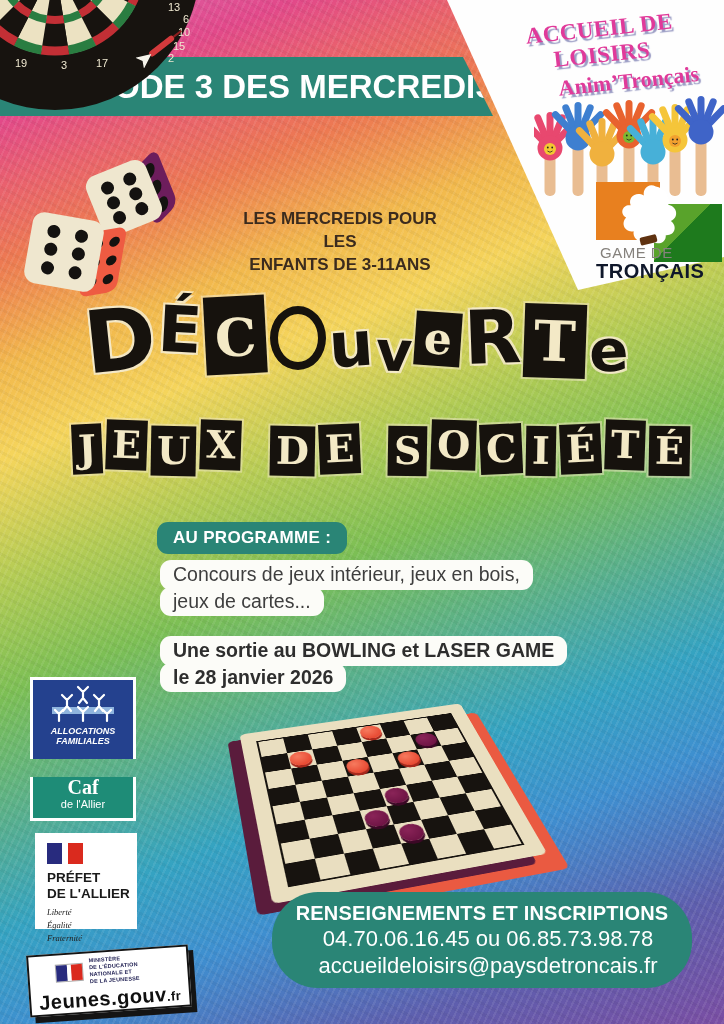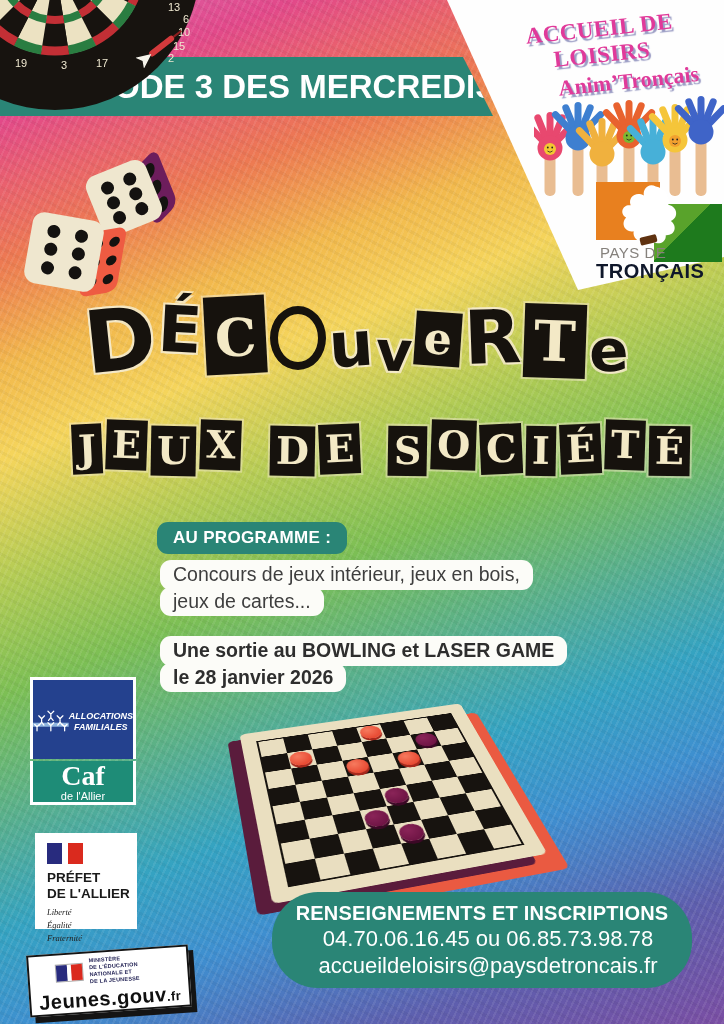--- a/index.html
+++ b/index.html
@@ -83,25 +83,25 @@
   .prog-head{left:157px;top:522px;background:var(--teal);color:#fff;font-weight:800;font-size:17px;
       padding:6px 16px;border-radius:11px;letter-spacing:0.3px;}
   .prog-box{line-height:1.0;}
   .pb1{left:160px;top:560px;}
   .pb2{left:160px;top:636px;font-weight:bold;}
   .wl{display:inline-block;background:#fcfcf8;border-radius:11px;padding:5px 13px;font-size:19.5px;color:#3e3e3e;margin-bottom:-3px;}
   .pb2 .wl{font-weight:bold;color:#2e2e2e;}
   
   .caf{left:30px;top:677px;width:106px;box-sizing:border-box;}
   .caf-blue{background:var(--caf_blue);border:3px solid #fff;border-bottom:none;height:82px;box-sizing:border-box;
-      display:flex;flex-direction:row;align-items:center;padding-top:3px;}
+      display:flex;flex-direction:column;align-items:center;padding-top:3px;}
   .caf-cap{color:#fff;font-size:9px;font-weight:bold;font-style:italic;text-align:center;line-height:1.15;margin-top:1px;}
   .caf-teal{background:var(--caf_teal);border:3px solid #fff;border-top:none;height:44px;box-sizing:border-box;
       text-align:center;color:#fff;}
-  .caf-name{font-family:"Liberation Serif",serif;font-weight:bold;font-size:28px;line-height:1.05;margin-top:2px;}
+  .caf-name{font-family:"Liberation Serif",serif;font-weight:bold;font-size:20px;line-height:1.05;margin-top:18px;}
   .caf-sub{font-size:11px;}
   
   .checkers{left:230px;top:655px;width:300px;height:220px;}
   .cb-board{position:absolute;left:24px;top:8px;width:252px;height:252px;background:var(--board_cream);border-radius:6px;
       transform:perspective(800px) rotateX(50deg) rotateZ(-14deg);
       box-shadow:-14px 10px 0 var(--side_maroon), 12px 22px 0 var(--side_red);}
   .cb-grid{position:absolute;inset:16px;border:2px solid #17130f;box-sizing:border-box;
       background:repeating-conic-gradient(#17130f 0% 25%, #e9dec0 0% 50%);background-size:25% 25%;}
   .cb-pieces{position:absolute;inset:16px;}
   .pc{position:absolute;width:10.5%;height:10.5%;border-radius:50%;}
@@ -133,20 +133,24 @@
 
 <div class="poster">
   <div class="abs bg"></div>
   <div class="abs white-wedge"></div>
 
   <div class="abs banner-period">
     <span>PÉRIODE 3 DES MERCREDIS</span>
   </div>
 
 
+  <div class="abs audience">
+    <div>LES MERCREDIS POUR LES</div>
+    <div>ENFANTS DE 3-11ANS</div>
+  </div>
 
   <svg id="db-svg" class="abs dartboard" width="290" height="290" viewBox="-145 -145 290 290">
       <circle cx="0" cy="0" r="145" fill="#17130f"></circle>
       <path d="M0,0 L-14.08,-88.89 A90,90 0 0 1 14.08,-88.89 Z" fill="#17130f"></path>
       <path d="M0,0 L14.08,-88.89 A90,90 0 0 1 40.86,-80.19 Z" fill="#ece2c2"></path>
       <path d="M0,0 L40.86,-80.19 A90,90 0 0 1 63.64,-63.64 Z" fill="#17130f"></path>
       <path d="M0,0 L63.64,-63.64 A90,90 0 0 1 80.19,-40.86 Z" fill="#ece2c2"></path>
       <path d="M0,0 L80.19,-40.86 A90,90 0 0 1 88.89,-14.08 Z" fill="#17130f"></path>
       <path d="M0,0 L88.89,-14.08 A90,90 0 0 1 88.89,14.08 Z" fill="#ece2c2"></path>
       <path d="M0,0 L88.89,14.08 A90,90 0 0 1 80.19,40.86 Z" fill="#17130f"></path>
@@ -393,21 +397,21 @@
       <circle cx="167" cy="36" r="12.5" fill="#3f64c8"></circle>
     </svg>
 
   <div class="abs pays">
     <div class="abs pays-orange"></div>
     <div class="abs pays-green"></div>
     <svg class="abs" style="left:14px;top:0;" width="110" height="86" viewBox="0 0 110 86">
       <path d="M46,6 C38,4 34,12 37,18 C28,16 22,24 27,31 C19,32 18,42 26,44 C22,52 30,59 37,55 C38,64 50,66 54,58 C62,64 72,58 69,50 C78,48 78,38 70,35 C77,29 72,19 63,20 C63,11 54,5 46,6 Z" fill="#ffffff" transform="rotate(16 48 34)"></path>
       <rect x="38" y="56" width="17" height="8" rx="2" fill="#5f3210" transform="rotate(-14 46 60)"></rect>
     </svg>
-    <div class="abs pays-t1">PAYS DE</div>
+    <div class="abs pays-t1">GAME DE</div>
     <div class="abs pays-t2">TRONÇAIS</div>
   </div>
 
   <div id="title1" class="abs title1">
       <span class="lt lt-p">D</span>
       <span class="lt lt-p">É</span>
       <span class="lt lt-b">C</span>
       <span class="lt lt-o"></span>
       <span class="lt lt-p">u</span>
       <span class="lt lt-p">v</span>

